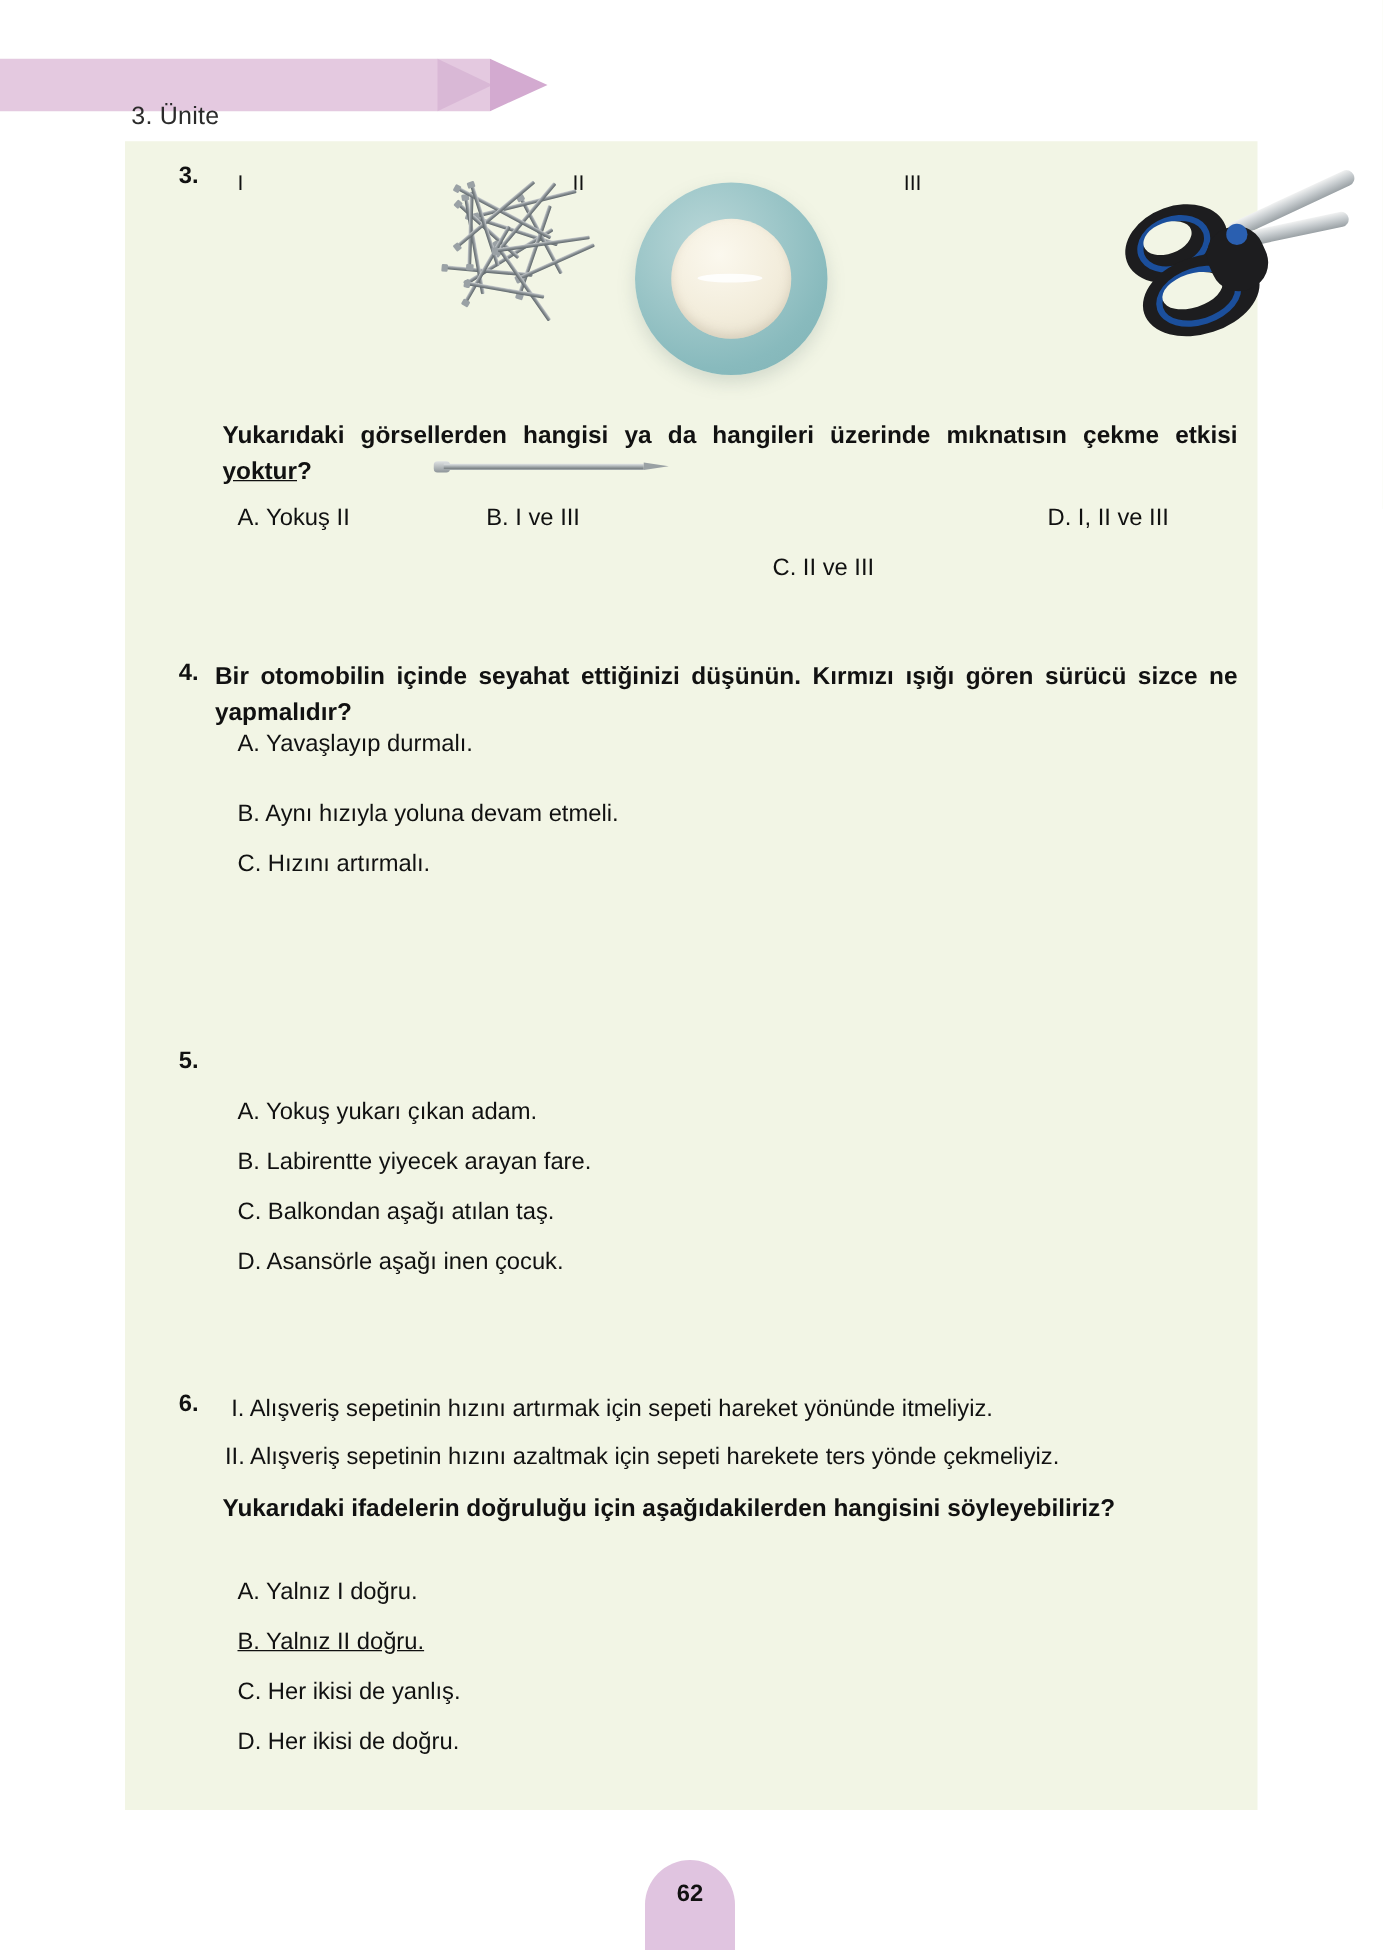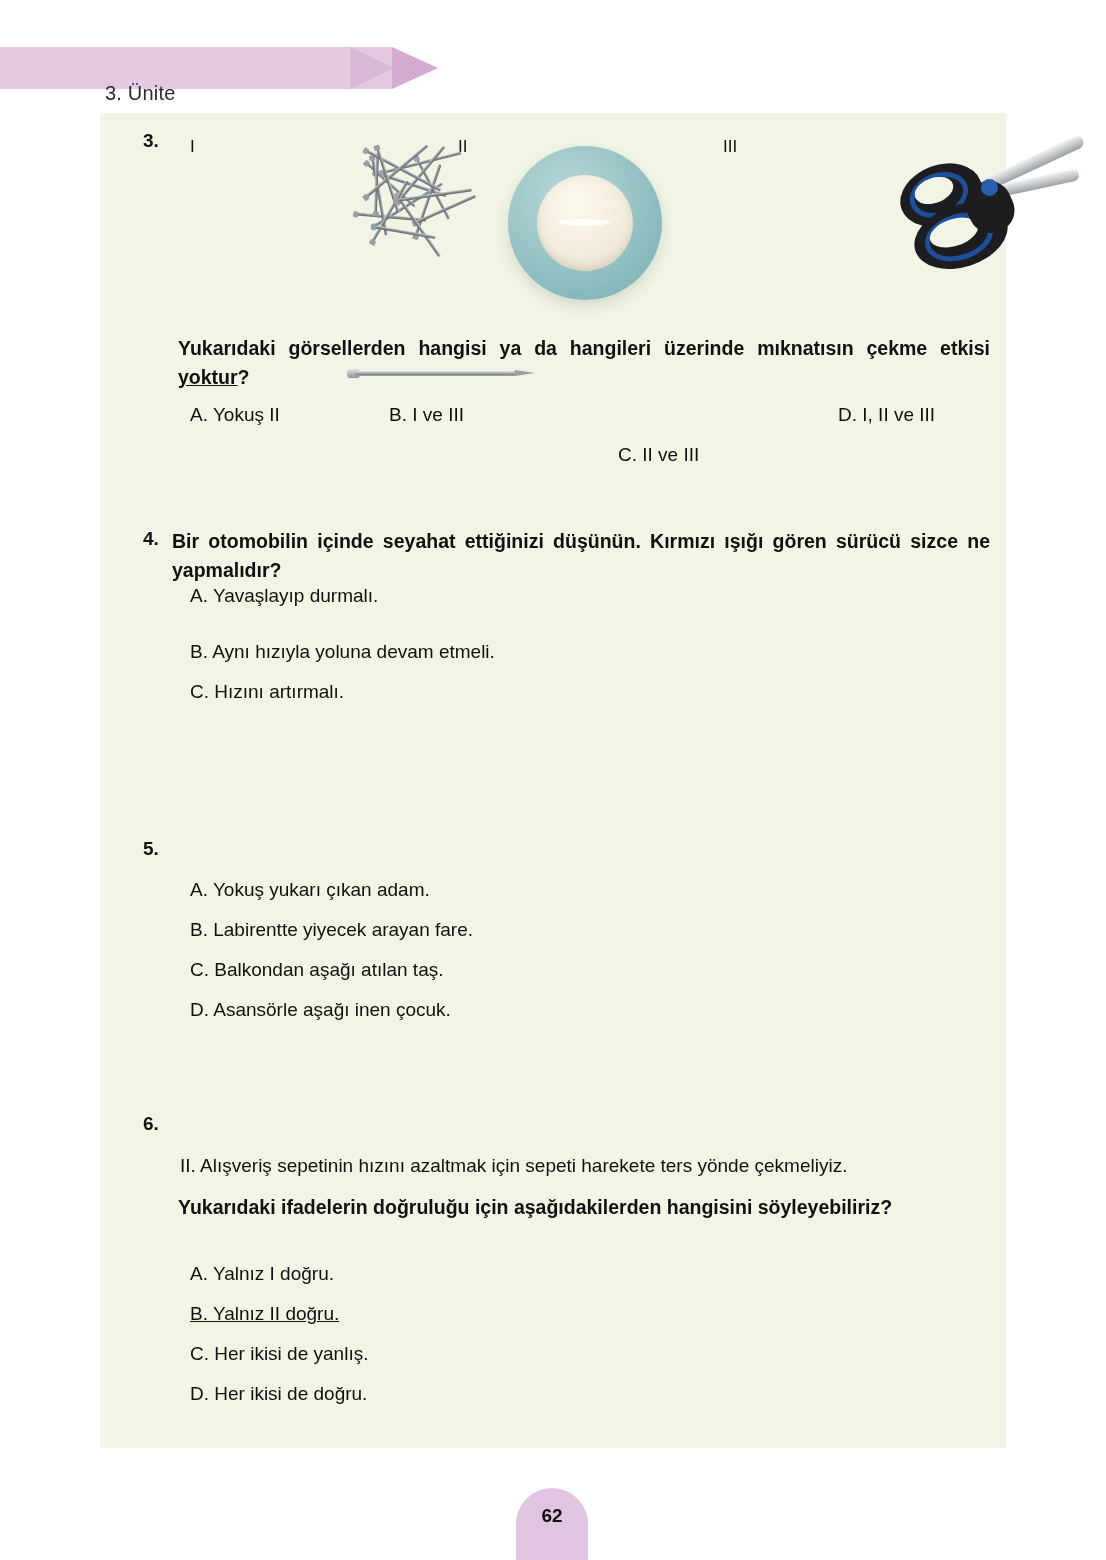--- a/index.html
+++ b/index.html
@@ -313,20 +313,21 @@
   <div class="opt" style="left:90px; top:568px;">C. Hızını artırmalı.</div>
 
   <div class="q-num" style="left:43px; top:725px;">5.</div>
 
   <div class="opt" style="left:90px; top:766px;">A. Yokuş yukarı çıkan adam.</div>
   <div class="opt" style="left:90px; top:806px;">B. Labirentte yiyecek arayan fare.</div>
   <div class="opt" style="left:90px; top:846px;">C. Balkondan aşağı atılan taş.</div>
   <div class="opt" style="left:90px; top:886px;">D. Asansörle aşağı inen çocuk.</div>
 
   <div class="q-num" style="left:43px; top:1000px;">6.</div>
+  <div class="q-stem-plain" style="left:85px; top:1000px; width:815px;">I. Alışveriş sepetinin hızını artırmak için sepeti hareket yönünde itmeliyiz.</div>
   <div class="q-stem-plain" style="left:80px; top:1038px; width:820px;">II. Alışveriş sepetinin hızını azaltmak için sepeti harekete ters yönde çekmeliyiz.</div>
   <div class="q-stem" style="left:78px; top:1080px; width:812px;">Yukarıdaki ifadelerin doğruluğu için aşağıdakilerden hangisini söyleyebiliriz?</div>
 
   <div class="opt" style="left:90px; top:1150px;">A. Yalnız I doğru.</div>
   <div class="opt" style="left:90px; top:1190px;text-decoration:underline;">B. Yalnız II doğru.</div>
   <div class="opt" style="left:90px; top:1230px;">C. Her ikisi de yanlış.</div>
   <div class="opt" style="left:90px; top:1270px;">D. Her ikisi de doğru.</div>
 
 </div>
 

